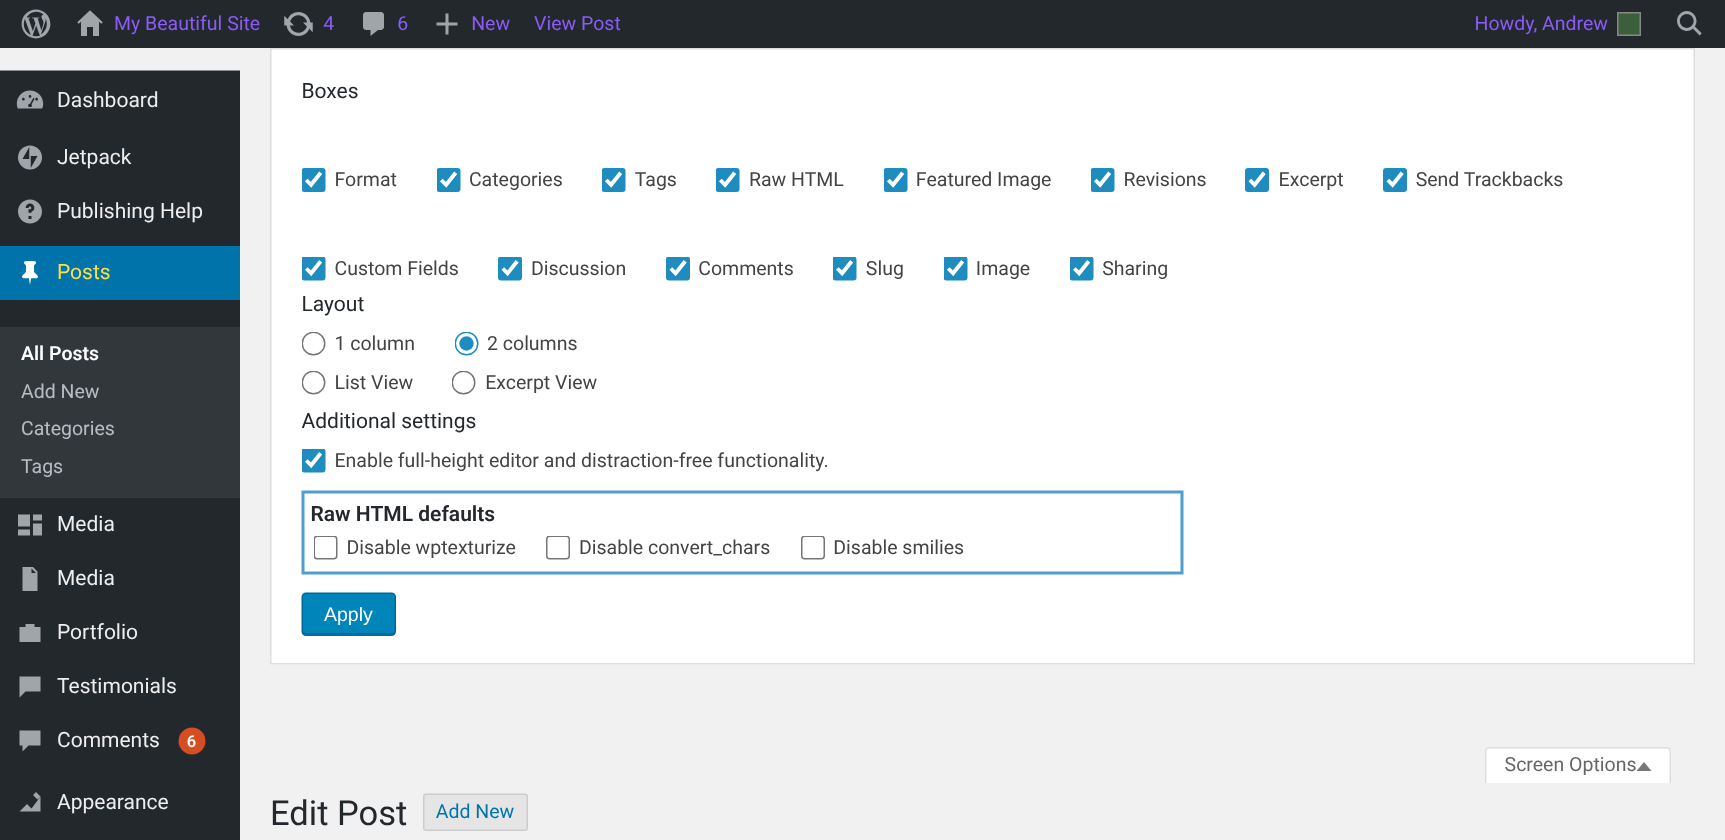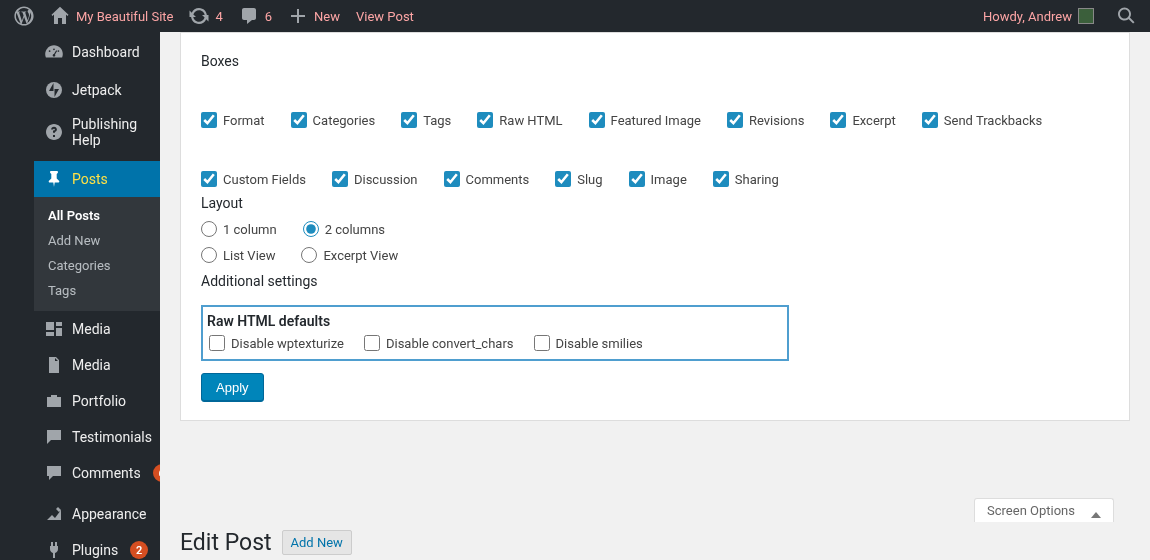--- a/index.html
+++ b/index.html
@@ -26,39 +26,38 @@
     position: relative;
     z-index: 10;
   }
   .adminbar .left { display: flex; align-items: center; gap: 0; }
   .adminbar .right { margin-left: auto; display: flex; align-items: center; gap: 8px; }
   .ab-item {
     display: flex;
     align-items: center;
     height: 32px;
     padding: 0 8px;
-    color: #fca5a5;
+    color: #8b5cf6;
     cursor: pointer;
     gap: 6px;
   }
   .ab-icon { width: 20px; height: 20px; display:inline-flex; align-items:center; justify-content:center; fill:#a0a5aa; }
   .ab-item svg { fill: #a0a5aa; }
   .avatar-square { width:16px; height:16px; background:#3b5f3b; border:1px solid #888; }
 
   
   .sidebar {
     position: absolute;
-    top: 32px;
+    top: 47px;
     left: 0;
     bottom: 0;
     width: 168px;
     background: #23282d;
     color: #eee;
     overflow: hidden;
-    padding-left: 34px;
   }
   .menu-item {
     display: flex;
     align-items: center;
     gap: 8px;
     padding: 8px 10px 8px 10px;
     font-size: 14px;
     color: #eee;
     cursor: pointer;
   }
@@ -74,21 +73,21 @@
     position: absolute;
     right: -1px;
     top: 50%;
     margin-top: -8px;
     border: 8px solid transparent;
     border-right-color: #f1f1f1;
   }
   .menu-icon { width: 20px; height: 20px; display:inline-flex; align-items:center; justify-content:center; }
   .menu-icon svg { fill:#a0a5aa; width:20px; height:20px;}
   .menu-item.current .menu-icon svg { fill:#fff; }
-  .submenu { background: #32373c; padding: 6px 0 8px 0; }
+  .submenu { background: #32373c; padding: 6px 0 8px 0; margin-top: 18px; }
   .submenu-item {
     padding: 5px 10px 5px 14px;
     font-size: 13px;
     color: rgba(240,245,250,.7);
     cursor: pointer;
   }
   .submenu-item.current { color: #fff; font-weight: 600; }
   .sidebar .sep { height: 5px; }
   .count-badge {
     display:inline-flex; align-items:center; justify-content:center;
@@ -141,21 +140,21 @@
     color:#fff; font-size:13px; padding:6px 14px;
     border-radius:3px; cursor:pointer; margin-top:12px;
     box-shadow: inset 0 -1px 0 #006799;
   }
 
   
   .page-heading-row {
     position:absolute;
     left:20px; right:20px;
     bottom: 4px;
-    display:flex; align-items:center;
+    display:flex; align-items:flex-start;
   }
   .page-heading {
     font-size: 23px;
     font-weight: 400;
     color: #23282d;
     margin-right: 10px;
   }
   .page-action {
     display:inline-block;
     background:#e5e5e5; color:#0073aa;
@@ -163,21 +162,21 @@
     border:1px solid #ccc; border-radius:2px;
     cursor:pointer;
   }
   .screen-options-tab {
     position:absolute;
     right: 36px;
     bottom: 38px;
     background:#fff; border:1px solid #ddd; border-bottom:none;
     border-radius:3px 3px 0 0;
     padding:4px 12px; font-size:13px; color:#666;
-    display:flex; align-items:flex-end; gap:16px;
+    display:flex; align-items:center; gap:0;
     cursor:pointer;
   }
   .tri-up { width:0; height:0; border-left:5px solid transparent; border-right:5px solid transparent; border-bottom:6px solid #777; }
 </style>
 </head>
 <body>
 
 <div class="adminbar">
   <div class="left">
     <div class="ab-item">
@@ -425,20 +424,24 @@
           <input type="radio" name="vm" style="">
           <span>List View</span>
         </label>
       <label class="rdo">
           <input type="radio" name="vm" style="">
           <span>Excerpt View</span>
         </label>
     </div>
 
     <div class="section-title">Additional settings</div>
+    <label class="cbx" style="margin-bottom:6px;">
+      <input type="checkbox" checked="" style="">
+      <span>Enable full-height editor and distraction-free functionality.</span>
+    </label>
 
     <div class="raw-box">
       <div class="section-title">Raw HTML defaults</div>
       <div class="raw-list">
         <label class="cbx">
             <input type="checkbox" style="">
             <span>Disable wptexturize</span>
           </label>
         <label class="cbx">
             <input type="checkbox" style="">

